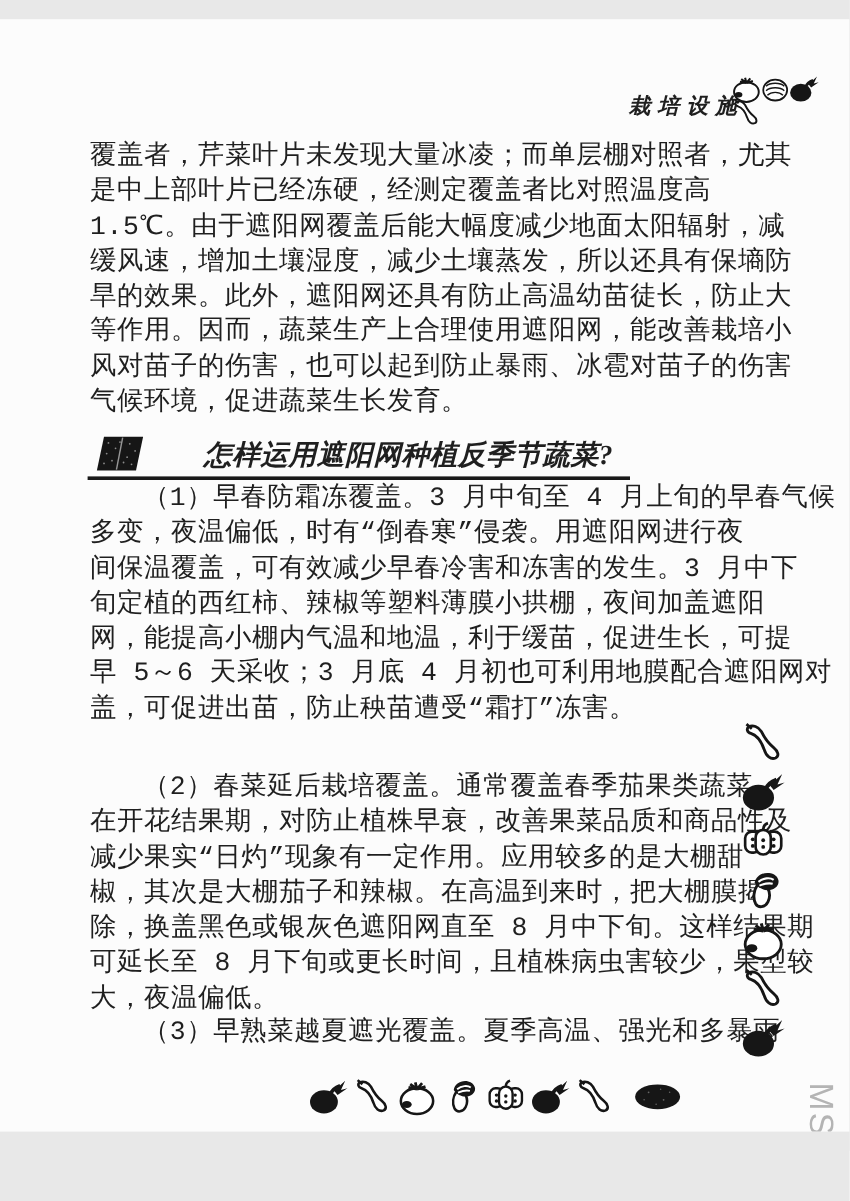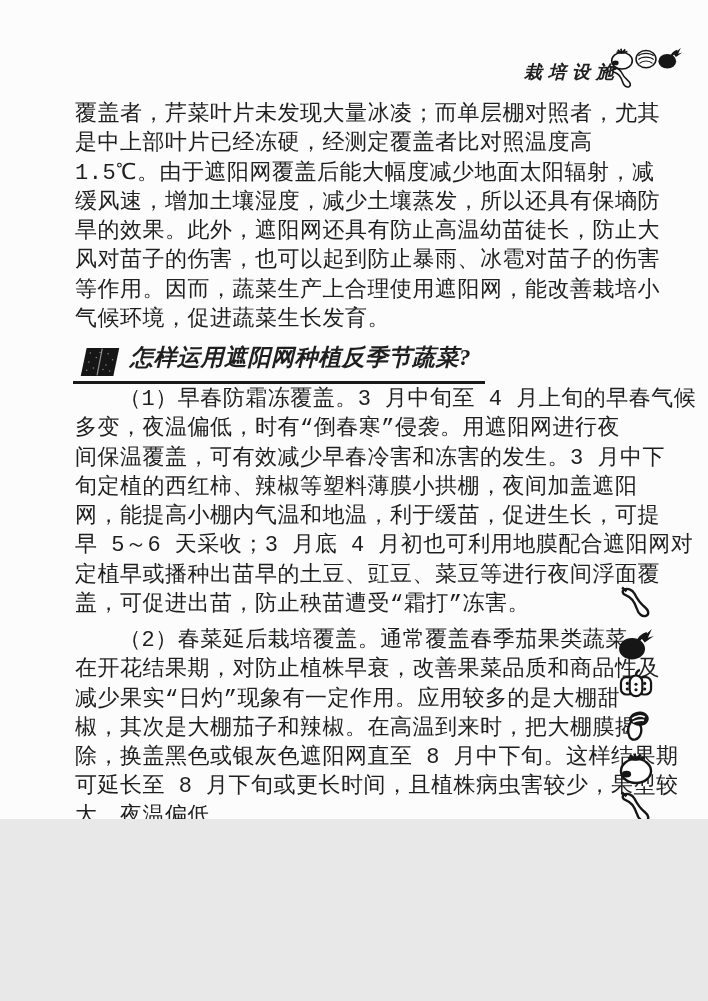--- a/index.html
+++ b/index.html
@@ -1,19 +1,19 @@
 <!DOCTYPE html>
 <html style="--ink: #1f1f1f; --paper: #fcfcfc; --watermark: #b4b4b4;"><head>
 <meta charset="utf-8">
 <style>
   html,body{margin:0;padding:0;background:#e8e8e8;}
   .page{
     position:relative;
-    width:708px;height:819px;
-    margin:0 auto;
+    width:708px;height:927px;
+    margin:16px auto;
     background:var(--paper,#fcfcfc);
     color:var(--ink,#1f1f1f);
     font-family:"Liberation Serif","DejaVu Serif",serif;
     overflow:hidden;
   }
   
   .running-title{
     position:absolute;left:524px;top:60px;
     font-size:18px;font-style:italic;font-weight:bold;
     letter-spacing:6px;white-space:nowrap;
@@ -31,23 +31,24 @@
   .para-2{top:626px;}
   .para-3{top:830px;}
   .tline{
     font-size:22px;line-height:29.3px;
     letter-spacing:0.5px;white-space:nowrap;
   }
   .indent-first .tline:first-child{text-indent:2em;}
   
   .section-heading-row{
     position:absolute;left:73px;top:342px;
-    display:flex;align-items:flex-start;
+    display:flex;align-items:flex-end;
     border-bottom:3px solid #191919;
     padding:0 14px 2px 0;
+    gap:40px;
   }
   .heading-icon-wrap{line-height:0;}
   .heading-icon-wrap .veg-icon svg{width:54px;height:40px;margin-bottom:-3px;}
   .section-title{
     margin:0 0 0 3px;
     font-size:23px;font-weight:bold;font-style:italic;
     letter-spacing:0.5px;white-space:nowrap;
   }
   
   .right-icons{
@@ -92,40 +93,39 @@
           <use href="#sym-cucumber-icon"></use>
         </svg></span>
     </div>
 
   <div class="textblock intro" data-name="intro-paragraph">
       <div class="tline" data-name="text-line">覆盖者，芹菜叶片未发现大量冰凌；而单层棚对照者，尤其</div>
       <div class="tline" data-name="text-line">是中上部叶片已经冻硬，经测定覆盖者比对照温度高</div>
       <div class="tline" data-name="text-line">1.5℃。由于遮阳网覆盖后能大幅度减少地面太阳辐射，减</div>
       <div class="tline" data-name="text-line">缓风速，增加土壤湿度，减少土壤蒸发，所以还具有保墒防</div>
       <div class="tline" data-name="text-line">旱的效果。此外，遮阳网还具有防止高温幼苗徒长，防止大</div>
+      <div class="tline" data-name="text-line">等作用。因而，蔬菜生产上合理使用遮阳网，能改善栽培小</div>
       <div class="tline" data-name="text-line">风对苗子的伤害，也可以起到防止暴雨、冰雹对苗子的伤害</div>
-      <div class="tline" data-name="text-line">等作用。因而，蔬菜生产上合理使用遮阳网，能改善栽培小</div>
       <div class="tline" data-name="text-line">气候环境，促进蔬菜生长发育。</div>
     </div>
 
   <div class="section-heading-row" data-name="section-heading-row">
     <span class="heading-icon-wrap" data-name="heading-icon-wrap"><span class="veg-icon" data-name="shade-net-icon"><svg viewBox="0 0 24 24">
             <use href="#sym-shade-net-icon"></use>
           </svg></span></span>
     <h2 class="section-title" data-name="section-title">怎样运用遮阳网种植反季节蔬菜?</h2>
   </div>
 
   <div class="textblock para-1 indent-first" data-name="paragraph-1">
       <div class="tline" data-name="text-line">（1）早春防霜冻覆盖。3 月中旬至 4 月上旬的早春气候</div>
       <div class="tline" data-name="text-line">多变，夜温偏低，时有“倒春寒”侵袭。用遮阳网进行夜</div>
       <div class="tline" data-name="text-line">间保温覆盖，可有效减少早春冷害和冻害的发生。3 月中下</div>
       <div class="tline" data-name="text-line">旬定植的西红柿、辣椒等塑料薄膜小拱棚，夜间加盖遮阳</div>
       <div class="tline" data-name="text-line">网，能提高小棚内气温和地温，利于缓苗，促进生长，可提</div>
       <div class="tline" data-name="text-line">早 5～6 天采收；3 月底 4 月初也可利用地膜配合遮阳网对</div>
-      <div class="tline" data-name="text-line">定植早或播种出苗早的土豆、豇豆、菜豆等进行夜间浮面覆</div>
       <div class="tline" data-name="text-line">盖，可促进出苗，防止秧苗遭受“霜打”冻害。</div>
     </div>
   <div class="textblock para-2 indent-first" data-name="paragraph-2">
       <div class="tline" data-name="text-line">（2）春菜延后栽培覆盖。通常覆盖春季茄果类蔬菜，</div>
       <div class="tline" data-name="text-line">在开花结果期，对防止植株早衰，改善果菜品质和商品性及</div>
       <div class="tline" data-name="text-line">减少果实“日灼”现象有一定作用。应用较多的是大棚甜</div>
       <div class="tline" data-name="text-line">椒，其次是大棚茄子和辣椒。在高温到来时，把大棚膜揭</div>
       <div class="tline" data-name="text-line">除，换盖黑色或银灰色遮阳网直至 8 月中下旬。这样结果期</div>
       <div class="tline" data-name="text-line">可延长至 8 月下旬或更长时间，且植株病虫害较少，果型较</div>
       <div class="tline" data-name="text-line">大，夜温偏低。</div>

